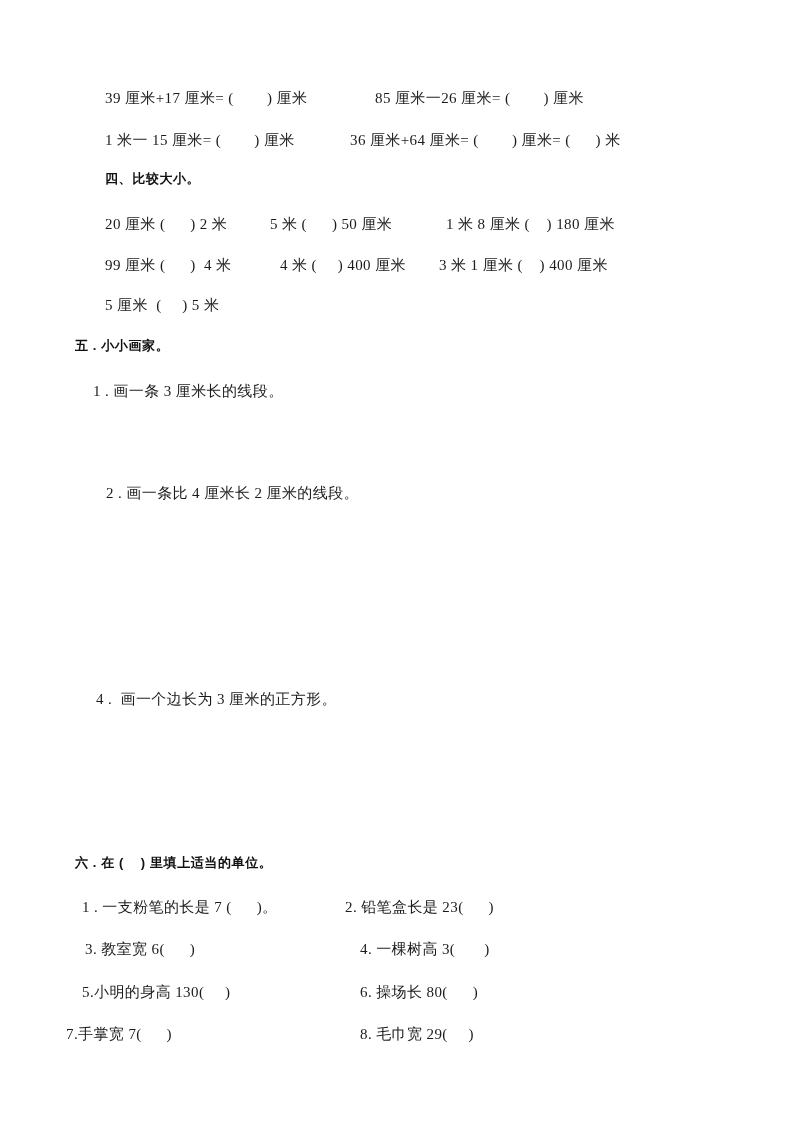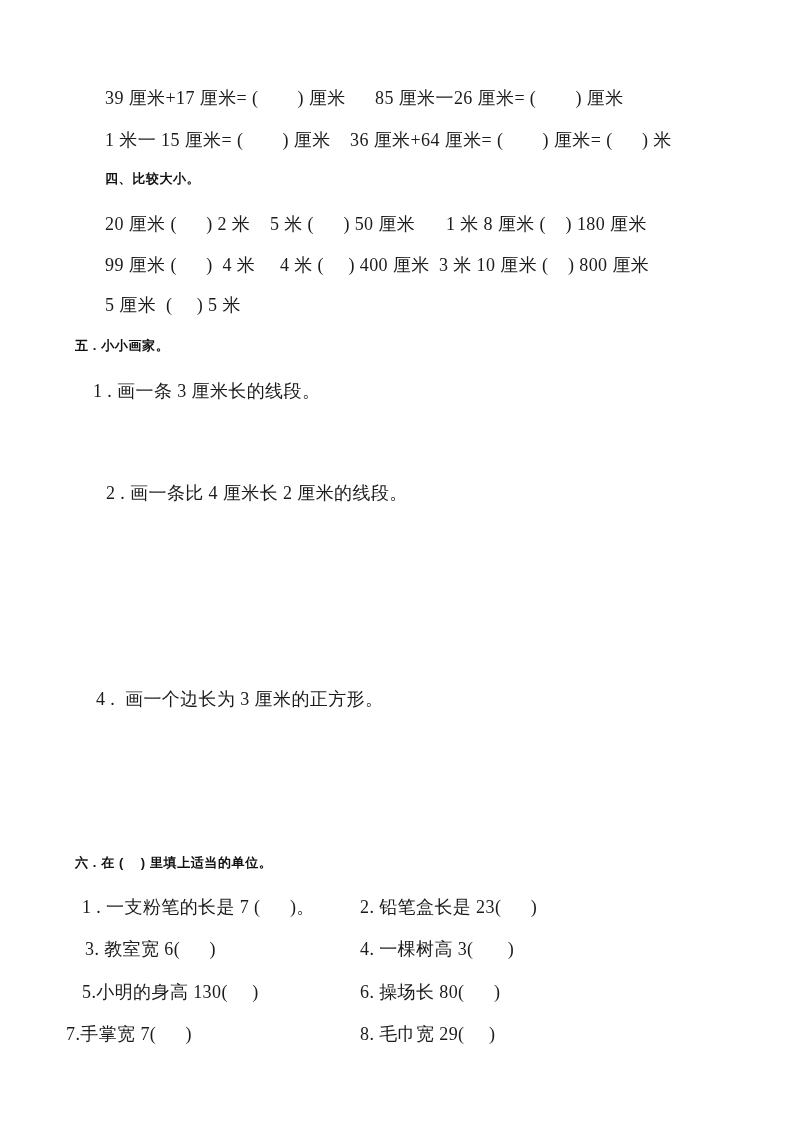--- a/index.html
+++ b/index.html
@@ -12,21 +12,21 @@
     width: 793px;
     height: 1122px;
     background: #ffffff;
     color: #1b1b1b;
     font-family: "Liberation Serif", serif;
     overflow: hidden;
   }
   .line {
     position: absolute;
     white-space: pre;
-    font-size: 18px;
+    font-size: 15px;
     line-height: 17px;
     letter-spacing: 0.4px;
     color: #1b1b1b;
   }
   .heading {
     position: absolute;
     white-space: pre;
     font-family: "Liberation Sans", sans-serif;
     font-weight: bold;
     font-size: 13px;
@@ -46,34 +46,34 @@
   <div class="line" style="left:350px; top:132px">36 厘米+64 厘米= (        ) 厘米= (      ) 米</div>
 
   <div class="heading" style="left:105px; top:170px">四、比较大小。</div>
 
   <div class="line" style="left:105px; top:216px">20 厘米 (      ) 2 米</div>
   <div class="line" style="left:270px; top:216px">5 米 (      ) 50 厘米</div>
   <div class="line" style="left:446px; top:216px">1 米 8 厘米 (    ) 180 厘米</div>
 
   <div class="line" style="left:105px; top:257px">99 厘米 (      )  4 米</div>
   <div class="line" style="left:280px; top:257px">4 米 (     ) 400 厘米</div>
-  <div class="line" style="left:439px; top:257px">3 米 10 厘米 (    ) 800 厘米</div>
+  <div class="line" style="left:439px; top:257px">3 米 1 厘米 (    ) 400 厘米</div>
 
   <div class="line" style="left:105px; top:297px">5 厘米  (     ) 5 米</div>
 
   <div class="heading" style="left:75px; top:337px">五 . 小小画家。</div>
 
   <div class="line" style="left:93px; top:383px">1 . 画一条 3 厘米长的线段。</div>
   <div class="line" style="left:106px; top:485px">2 . 画一条比 4 厘米长 2 厘米的线段。</div>
   <div class="line" style="left:96px; top:691px">4 .  画一个边长为 3 厘米的正方形。</div>
 
   <div class="heading" style="left:75px; top:854px">六 . 在 (    ) 里填上适当的单位。</div>
 
   <div class="line" style="left:82px;  top:899px">1 . 一支粉笔的长是 7 (      )。</div>
-  <div class="line" style="left:360px; top:899px">2. 铅笔盒长是 23(      )</div>
+  <div class="line" style="left:345px; top:899px">2. 铅笔盒长是 23(      )</div>
 
   <div class="line" style="left:85px;  top:941px">3. 教室宽 6(      )</div>
   <div class="line" style="left:360px; top:941px">4. 一棵树高 3(       )</div>
 
   <div class="line" style="left:82px;  top:984px">5.小明的身高 130(     )</div>
   <div class="line" style="left:360px; top:984px">6. 操场长 80(      )</div>
 
   <div class="line" style="left:66px;  top:1026px">7.手掌宽 7(      )</div>
   <div class="line" style="left:360px; top:1026px">8. 毛巾宽 29(     )</div>
 

